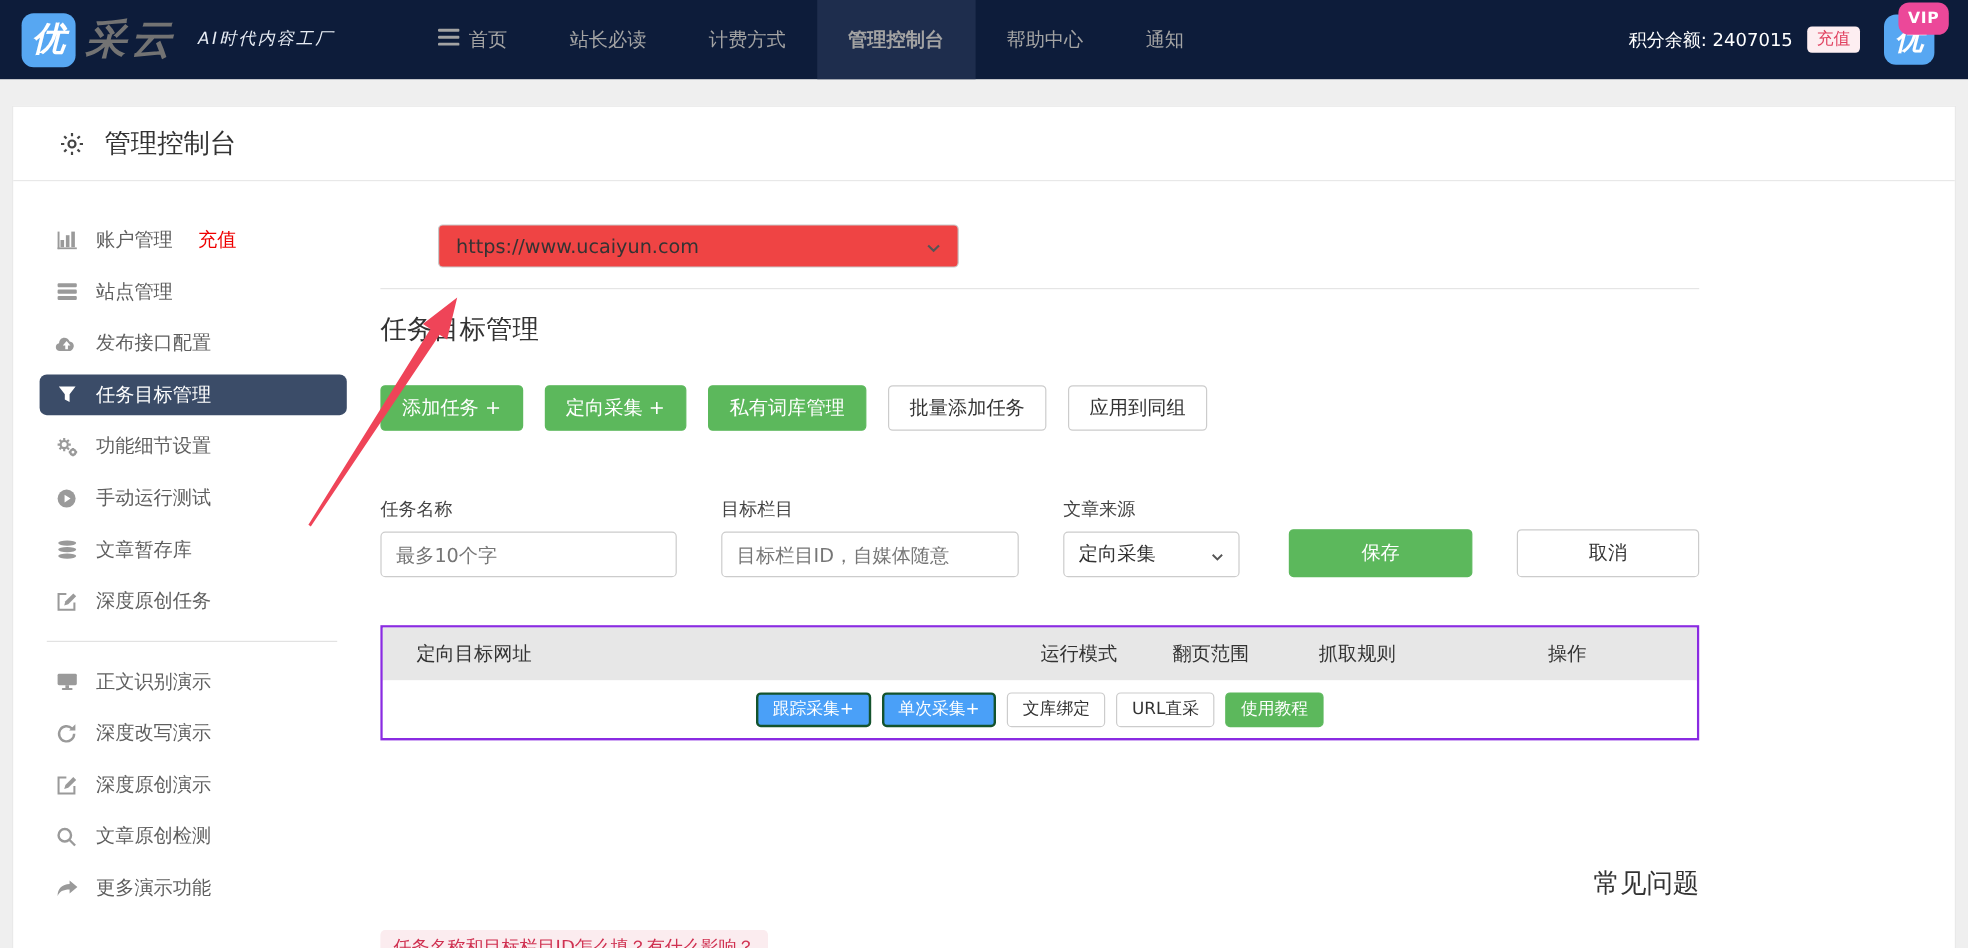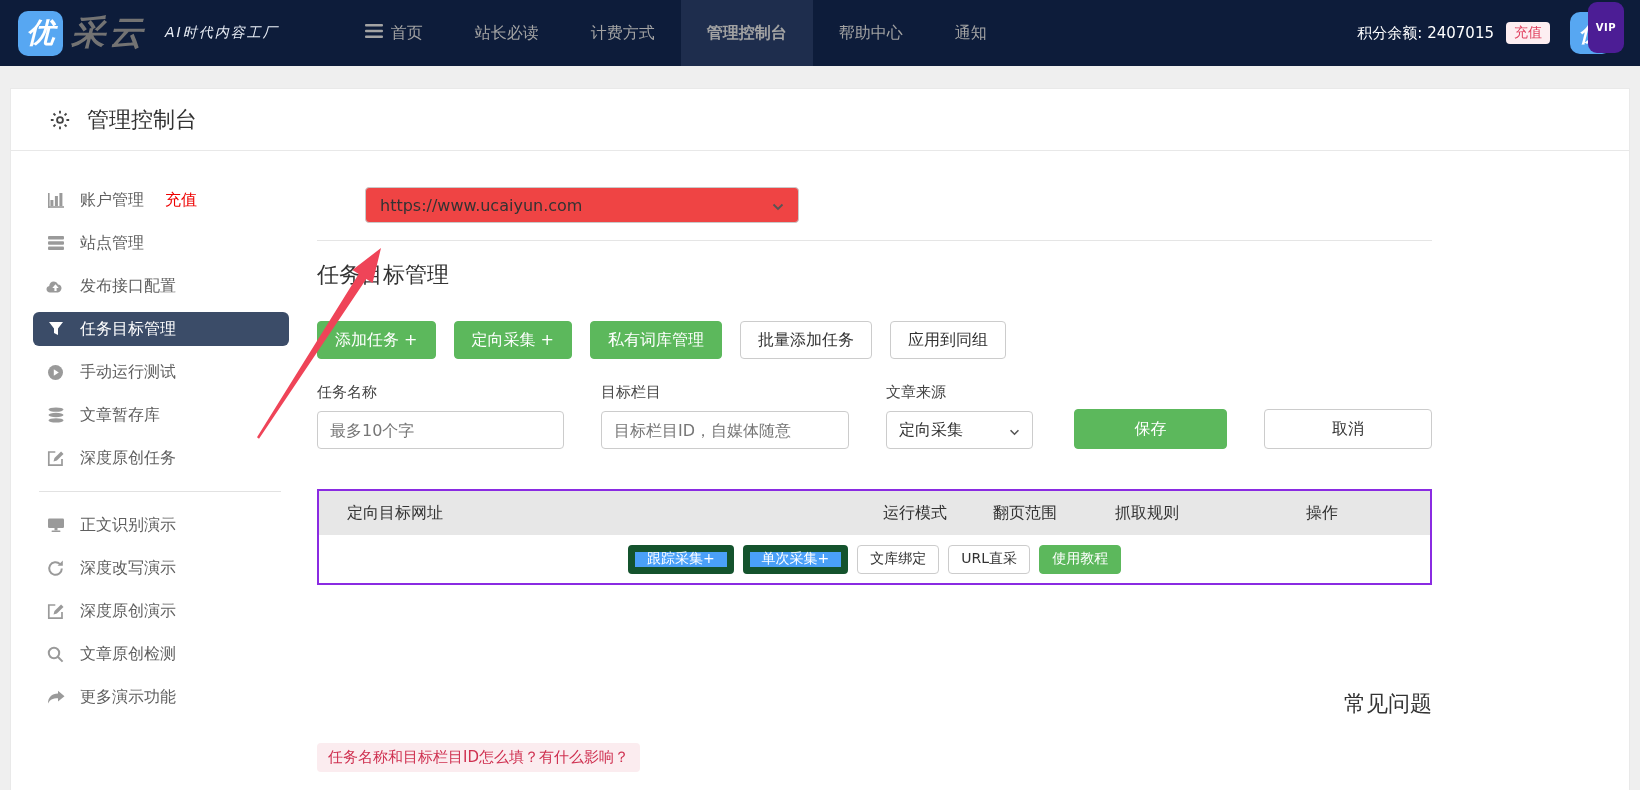--- a/index.html
+++ b/index.html
@@ -16,22 +16,22 @@
   .nav-items { display:flex; align-items:center; height:66px; margin-left:60px; }
   .nav-item { color:#a3a3a3; font-size:16px; height:66px; display:flex; align-items:center; gap:8px;
               padding:0 26px; cursor:pointer; white-space:nowrap; }
   .nav-item.active { background:#1e2d4d; font-weight:bold; }
   .nav-right { margin-left:auto; display:flex; align-items:center; gap:12px; }
   .points { color:#fff; font-size:15px; }
   .recharge-badge { background:#fdeef1; color:#e0405f; font-size:14px; padding:2px 8px; border-radius:4px; cursor:pointer; }
   .avatar-wrap { position:relative; margin-left:8px; }
   .avatar { width:42px; height:42px; background:#57a7f2; border-radius:10px; color:#fff; font-size:24px;
             font-weight:bold; display:flex; align-items:center; justify-content:center; cursor:pointer; font-style:italic; }
-  .vip-badge { position:absolute; top:-10px; right:-12px; background:#4c1d95; color:#fff; font-size:10px;
-               font-weight:bold; padding:20px 8px; border-radius:9px; letter-spacing:0.5px; }
+  .vip-badge { position:absolute; top:-10px; right:-12px; background:#ec4899; color:#fff; font-size:13px;
+               font-weight:bold; padding:6px 8px; border-radius:9px; letter-spacing:0.5px; }
 
   
   .card { background:#fff; margin:22px 10px 0; border:1px solid #e9e9e9; height:747px; }
   .title-row { height:62px; display:flex; align-items:center; gap:16px; padding-left:38px;
                border-bottom:1px solid #e8e8e8; color:#333; }
   .page-title { font-size:22px; color:#333; }
   .gear { color:#444; display:flex; }
 
   .body-row { display:flex; align-items:flex-start; }
 
@@ -63,32 +63,32 @@
   .form-row { display:flex; margin-top:24px; align-items:flex-end; }
   .field { display:flex; flex-direction:column; }
   .field .flabel { font-size:15px; color:#444; margin-bottom:9px; }
   .tinput { height:38px; border:1px solid #ccc; border-radius:4px; padding:0 12px; font-size:16px; color:#333;
             font-family:"DejaVu Sans","Liberation Sans",sans-serif; outline:none; }
   .tinput::placeholder { color:#767676; }
   .src-select { height:38px; border:1px solid #ccc; border-radius:4px; background:#fff; display:flex;
                 align-items:center; justify-content:space-between; padding:0 12px; font-size:16px; color:#333; cursor:pointer; }
   .save-btn { width:153px; height:40px; background:#5cb85c; border:1px solid #5cb85c; border-radius:4px;
               color:#fff; font-size:16px; display:flex; align-items:center; justify-content:center; cursor:pointer; }
-  .cancel-btn { width:168px; height:40px; background:#fff; border:1px solid #ccc; border-radius:4px;
+  .cancel-btn { width:152px; height:40px; background:#fff; border:1px solid #ccc; border-radius:4px;
                 color:#333; font-size:16px; display:flex; align-items:center; justify-content:center; cursor:pointer; }
 
   
   .task-table { border:2px solid #8a2be2; margin-top:40px; }
   .t-head { background:#e7e7e7; height:44px; display:flex; align-items:center; font-size:16px; color:#333; }
   .th { text-align:center; }
   .th.c1 { flex:1; text-align:left; padding-left:28px; }
   .th.c2 { width:110px; } .th.c3 { width:110px; } .th.c4 { width:134px; } .th.c5 { width:216px; }
   .t-row { background:#fff; height:48px; display:flex; align-items:center; justify-content:center; gap:9px; }
   .sbtn { font-size:14px; height:29px; padding:0 12px; border-radius:4px; display:flex; align-items:center; cursor:pointer; }
-  .sbtn.blue  { background:#4aa0f8; color:#fff; border:7px solid #14532d; }
+  .sbtn.blue  { background:#4aa0f8; color:#fff; border:2px solid #14532d; }
   .sbtn.white { background:#fff; color:#333; border:1px solid #ccc; }
   .sbtn.green { background:#5cb85c; color:#fff; border:1px solid #5cb85c; }
 
   
   .faq-title { font-size:22px; color:#333; margin-top:104px; font-weight:normal;text-align:right; }
   .faq-item { display:inline-block; background:#fbecef; color:#cf3050; font-size:15px; padding:5px 11px;
               border-radius:4px; margin-top:24px; cursor:pointer; }
 
   
   .arrow-overlay { position:absolute; left:230px; top:235px; width:170px; height:215px; z-index:50; pointer-events:none; }
@@ -192,20 +192,31 @@
 
       <div class="side-item active">
         <span class="icon">
           <svg width="16" height="16" viewBox="0 0 16 16" fill="currentColor">
               <path d="M1 1h14L10 7.5V14l-4-2V7.5z"></path>
             </svg>
         </span>
         <span class="lbl">任务目标管理</span>
       </div>
 
+      <div class="side-item">
+        <span class="icon">
+          <svg width="18" height="17" viewBox="0 0 18 17" fill="none" stroke="currentColor" stroke-width="1.8">
+              <circle cx="6.5" cy="6.5" r="3"></circle>
+              <path d="M6.5 1v2M6.5 10v2M1 6.5h2M10 6.5h2M2.6 2.6l1.4 1.4M9.1 9.1l1.4 1.4M10.4 2.6L9 4M4 9l-1.4 1.4"></path>
+              <circle cx="13.8" cy="12.8" r="2.1"></circle>
+              <path d="M13.8 9.3v1.4M13.8 14.9v1.4M10.3 12.8h1.4M15.9 12.8h1.4"></path>
+            </svg>
+        </span>
+        <span class="lbl">功能细节设置</span>
+      </div>
 
       <div class="side-item">
         <span class="icon">
           <svg width="17" height="17" viewBox="0 0 17 17">
               <circle cx="8.5" cy="8.5" r="7.5" fill="currentColor"></circle>
               <path d="M6.8 5.2l5 3.3-5 3.3z" fill="#fff"></path>
             </svg>
         </span>
         <span class="lbl">手动运行测试</span>
       </div>
@@ -309,21 +320,21 @@
 
       <div class="form-row">
         <div class="field" style="width:247px;">
           <span class="flabel">任务名称</span>
           <input class="tinput" type="text" placeholder="最多10个字" style="">
         </div>
         <div class="field" style="width:248px; margin-left:37px;">
           <span class="flabel">目标栏目</span>
           <input class="tinput" type="text" placeholder="目标栏目ID，自媒体随意" style="">
         </div>
-        <div class="field" style="width:147px; margin-left:37px;">
+        <div class="field" style="width:147px; margin-left:37px;margin-top:32px;">
           <span class="flabel">文章来源</span>
           <div class="src-select">
             <span>定向采集</span>
             <span>
               <svg width="11" height="7" viewBox="0 0 12 8" fill="none" stroke="#555" stroke-width="1.8">
                   <path d="M1.5 1.5L6 6l4.5-4.5"></path>
                 </svg>
             </span>
           </div>
         </div>

